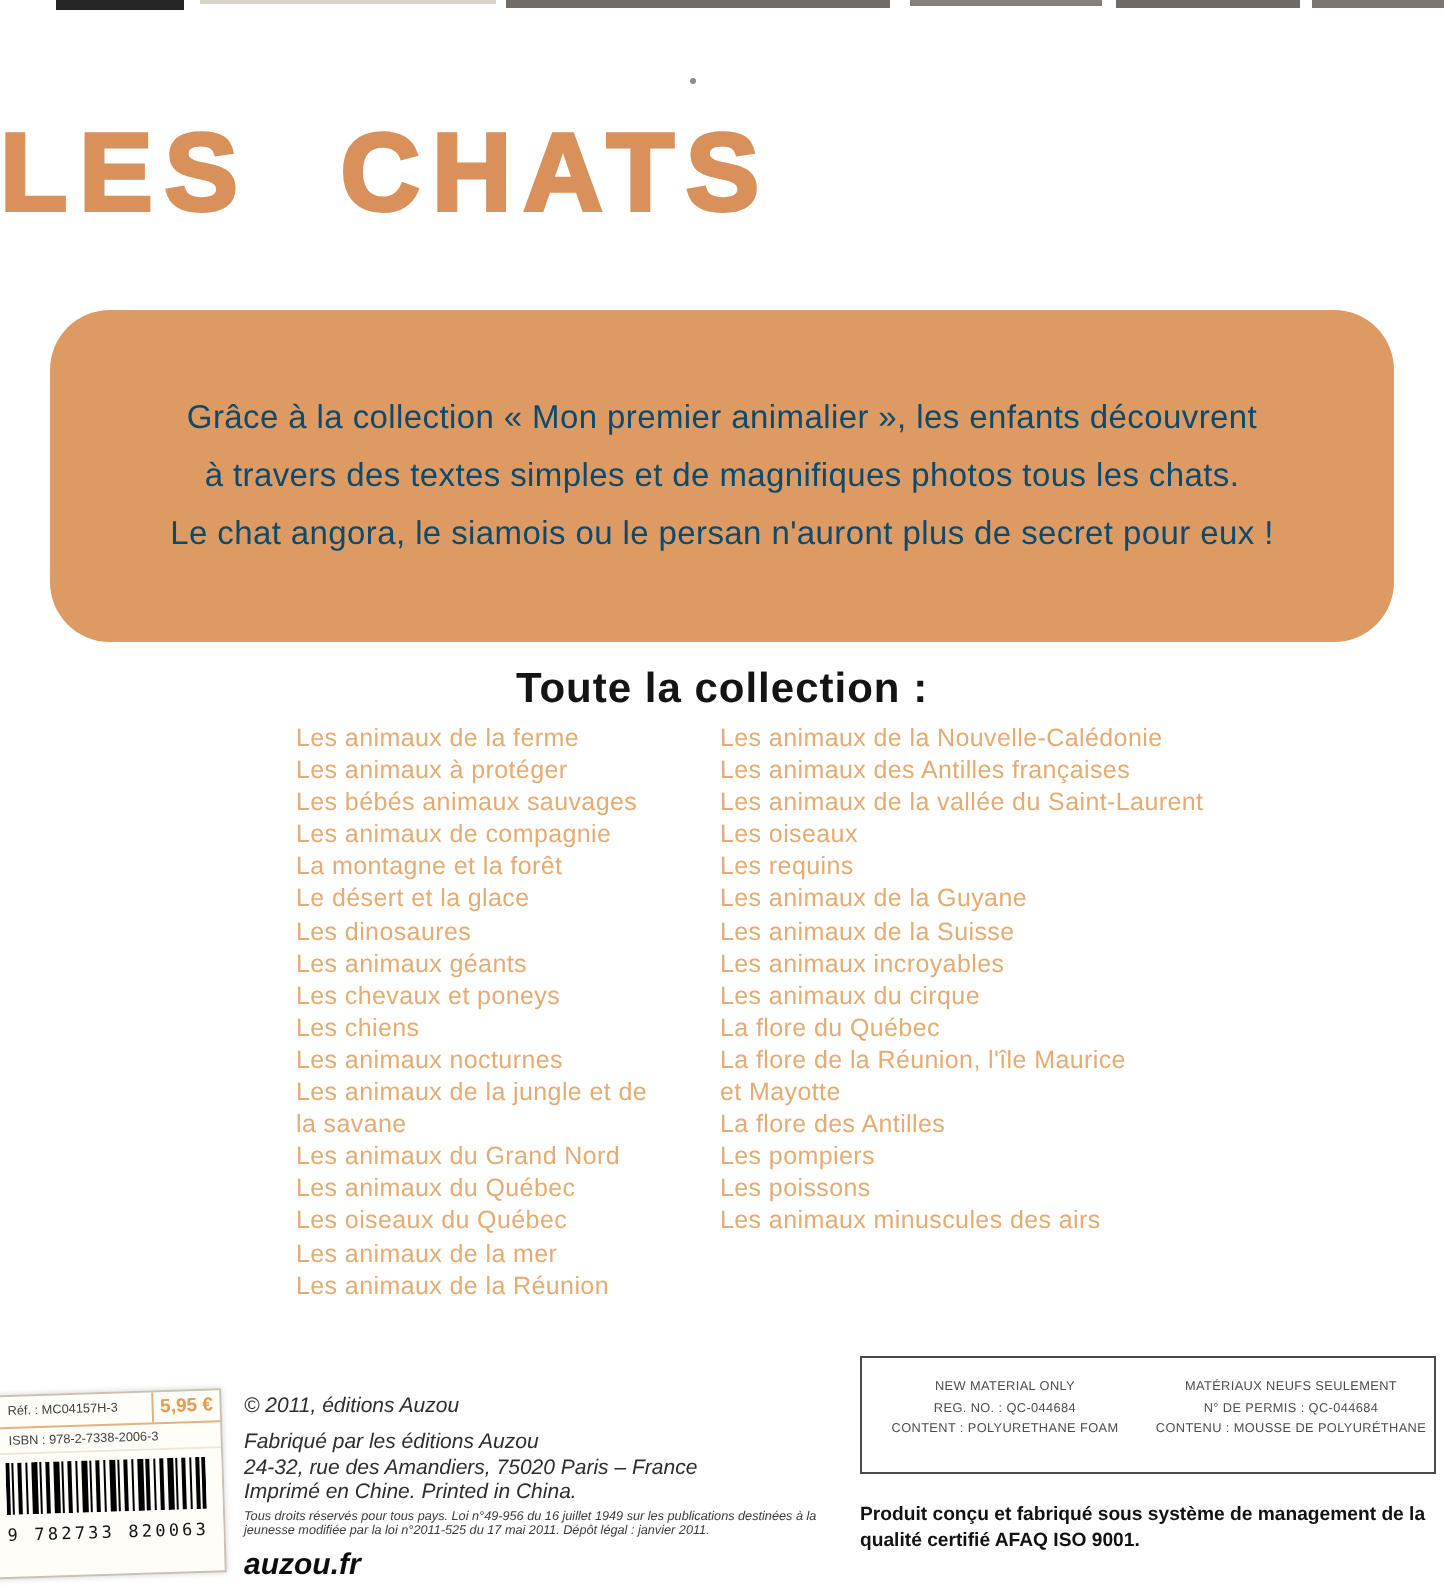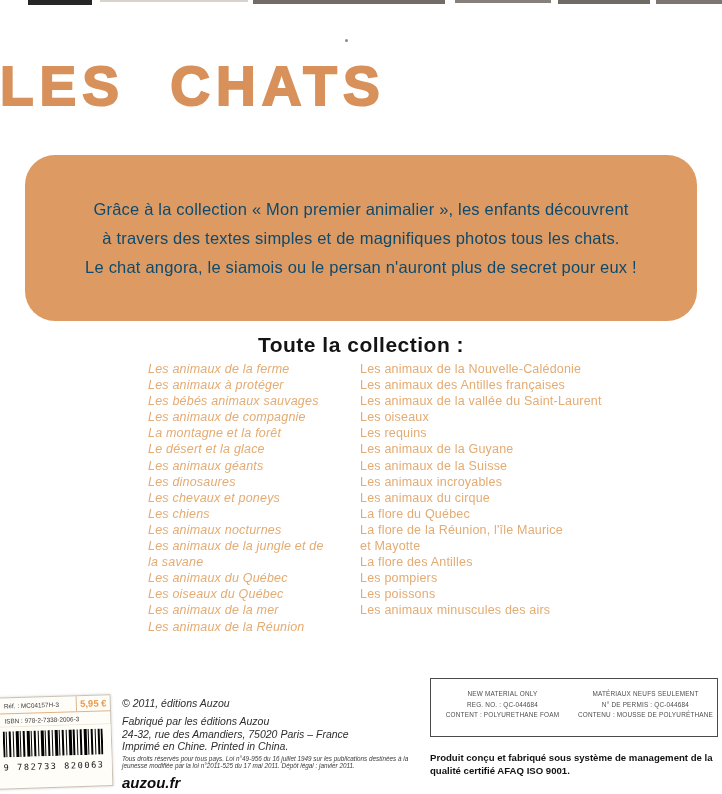--- a/index.html
+++ b/index.html
@@ -34,21 +34,21 @@
   }
   .intro-text { text-align:center; font-size:16.5px; line-height:29px; color:#0c4a6e; letter-spacing:0.2px; }
 
   
   .collection-heading {
     position:absolute; top:333px; left:0; width:100%;
     text-align:center; font-size:21px; font-weight:bold; color:#141414; letter-spacing:0.5px;
   }
   .columns { position:absolute; top:361px; left:148px; display:flex; }
   .col { margin:0; padding:0; }
-  .col-left  { width:212px;font-style:italic; }
+  .col-left  { width:212px; }
   .col-right { width:300px; }
   .col li {
     list-style:none; margin:0; padding:0;
     font-size:12.5px; line-height:16.1px; color:#e4ab72;
     white-space:pre-line; letter-spacing:0.2px;
   }
 
   
   .sticker {
     position:absolute; left:-8px; top:696px; width:118px; height:90px;
@@ -111,27 +111,28 @@
 <div class="collection-heading">Toute la collection :</div>
 
 <div class="columns">
   <ul class="col col-left">
     <li>Les animaux de la ferme</li>
     <li>Les animaux à protéger</li>
     <li>Les bébés animaux sauvages</li>
     <li>Les animaux de compagnie</li>
     <li>La montagne et la forêt</li>
     <li>Le désert et la glace</li>
+    <li>Les dinosaures</li>
     <li>Les animaux géants</li>
-    <li>Les dinosaures</li>
     <li>Les chevaux et poneys</li>
     <li>Les chiens</li>
     <li>Les animaux nocturnes</li>
     <li>Les animaux de la jungle et de
 la savane</li>
+    <li>Les animaux du Grand Nord</li>
     <li>Les animaux du Québec</li>
     <li>Les oiseaux du Québec</li>
     <li>Les animaux de la mer</li>
     <li>Les animaux de la Réunion</li>
   </ul>
   <ul class="col col-right">
     <li>Les animaux de la Nouvelle-Calédonie</li>
     <li>Les animaux des Antilles françaises</li>
     <li>Les animaux de la vallée du Saint-Laurent</li>
     <li>Les oiseaux</li>

